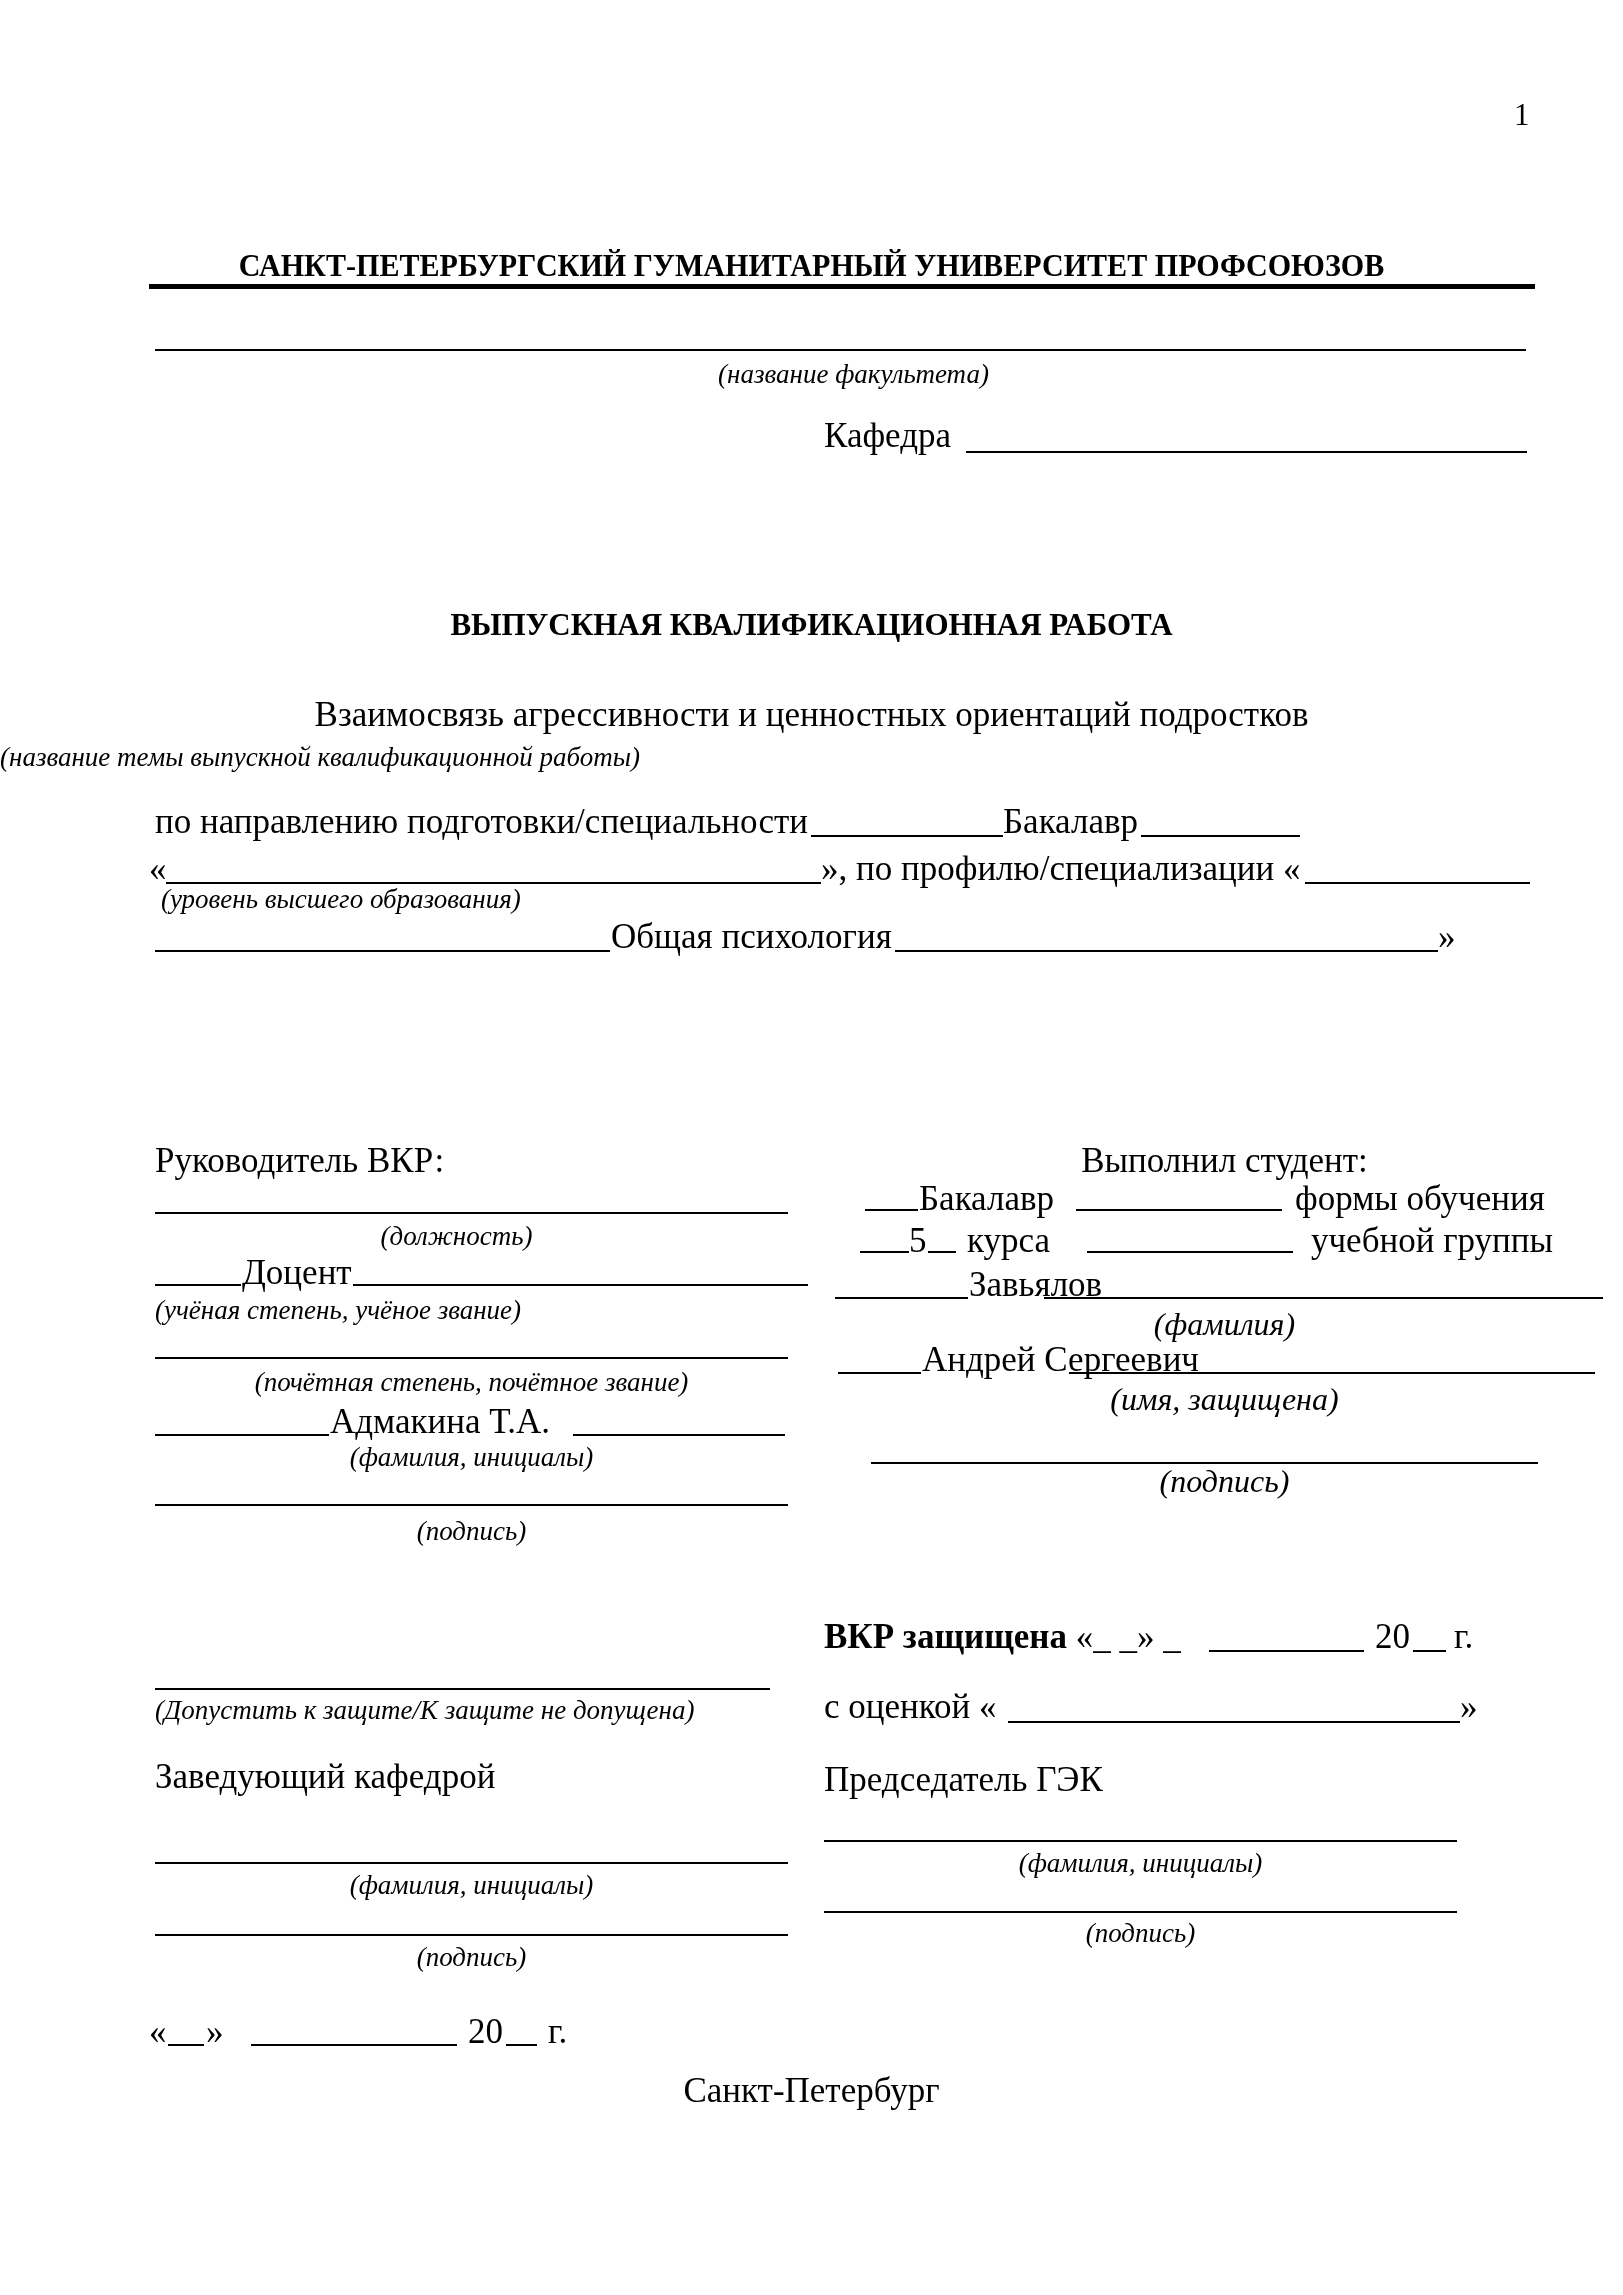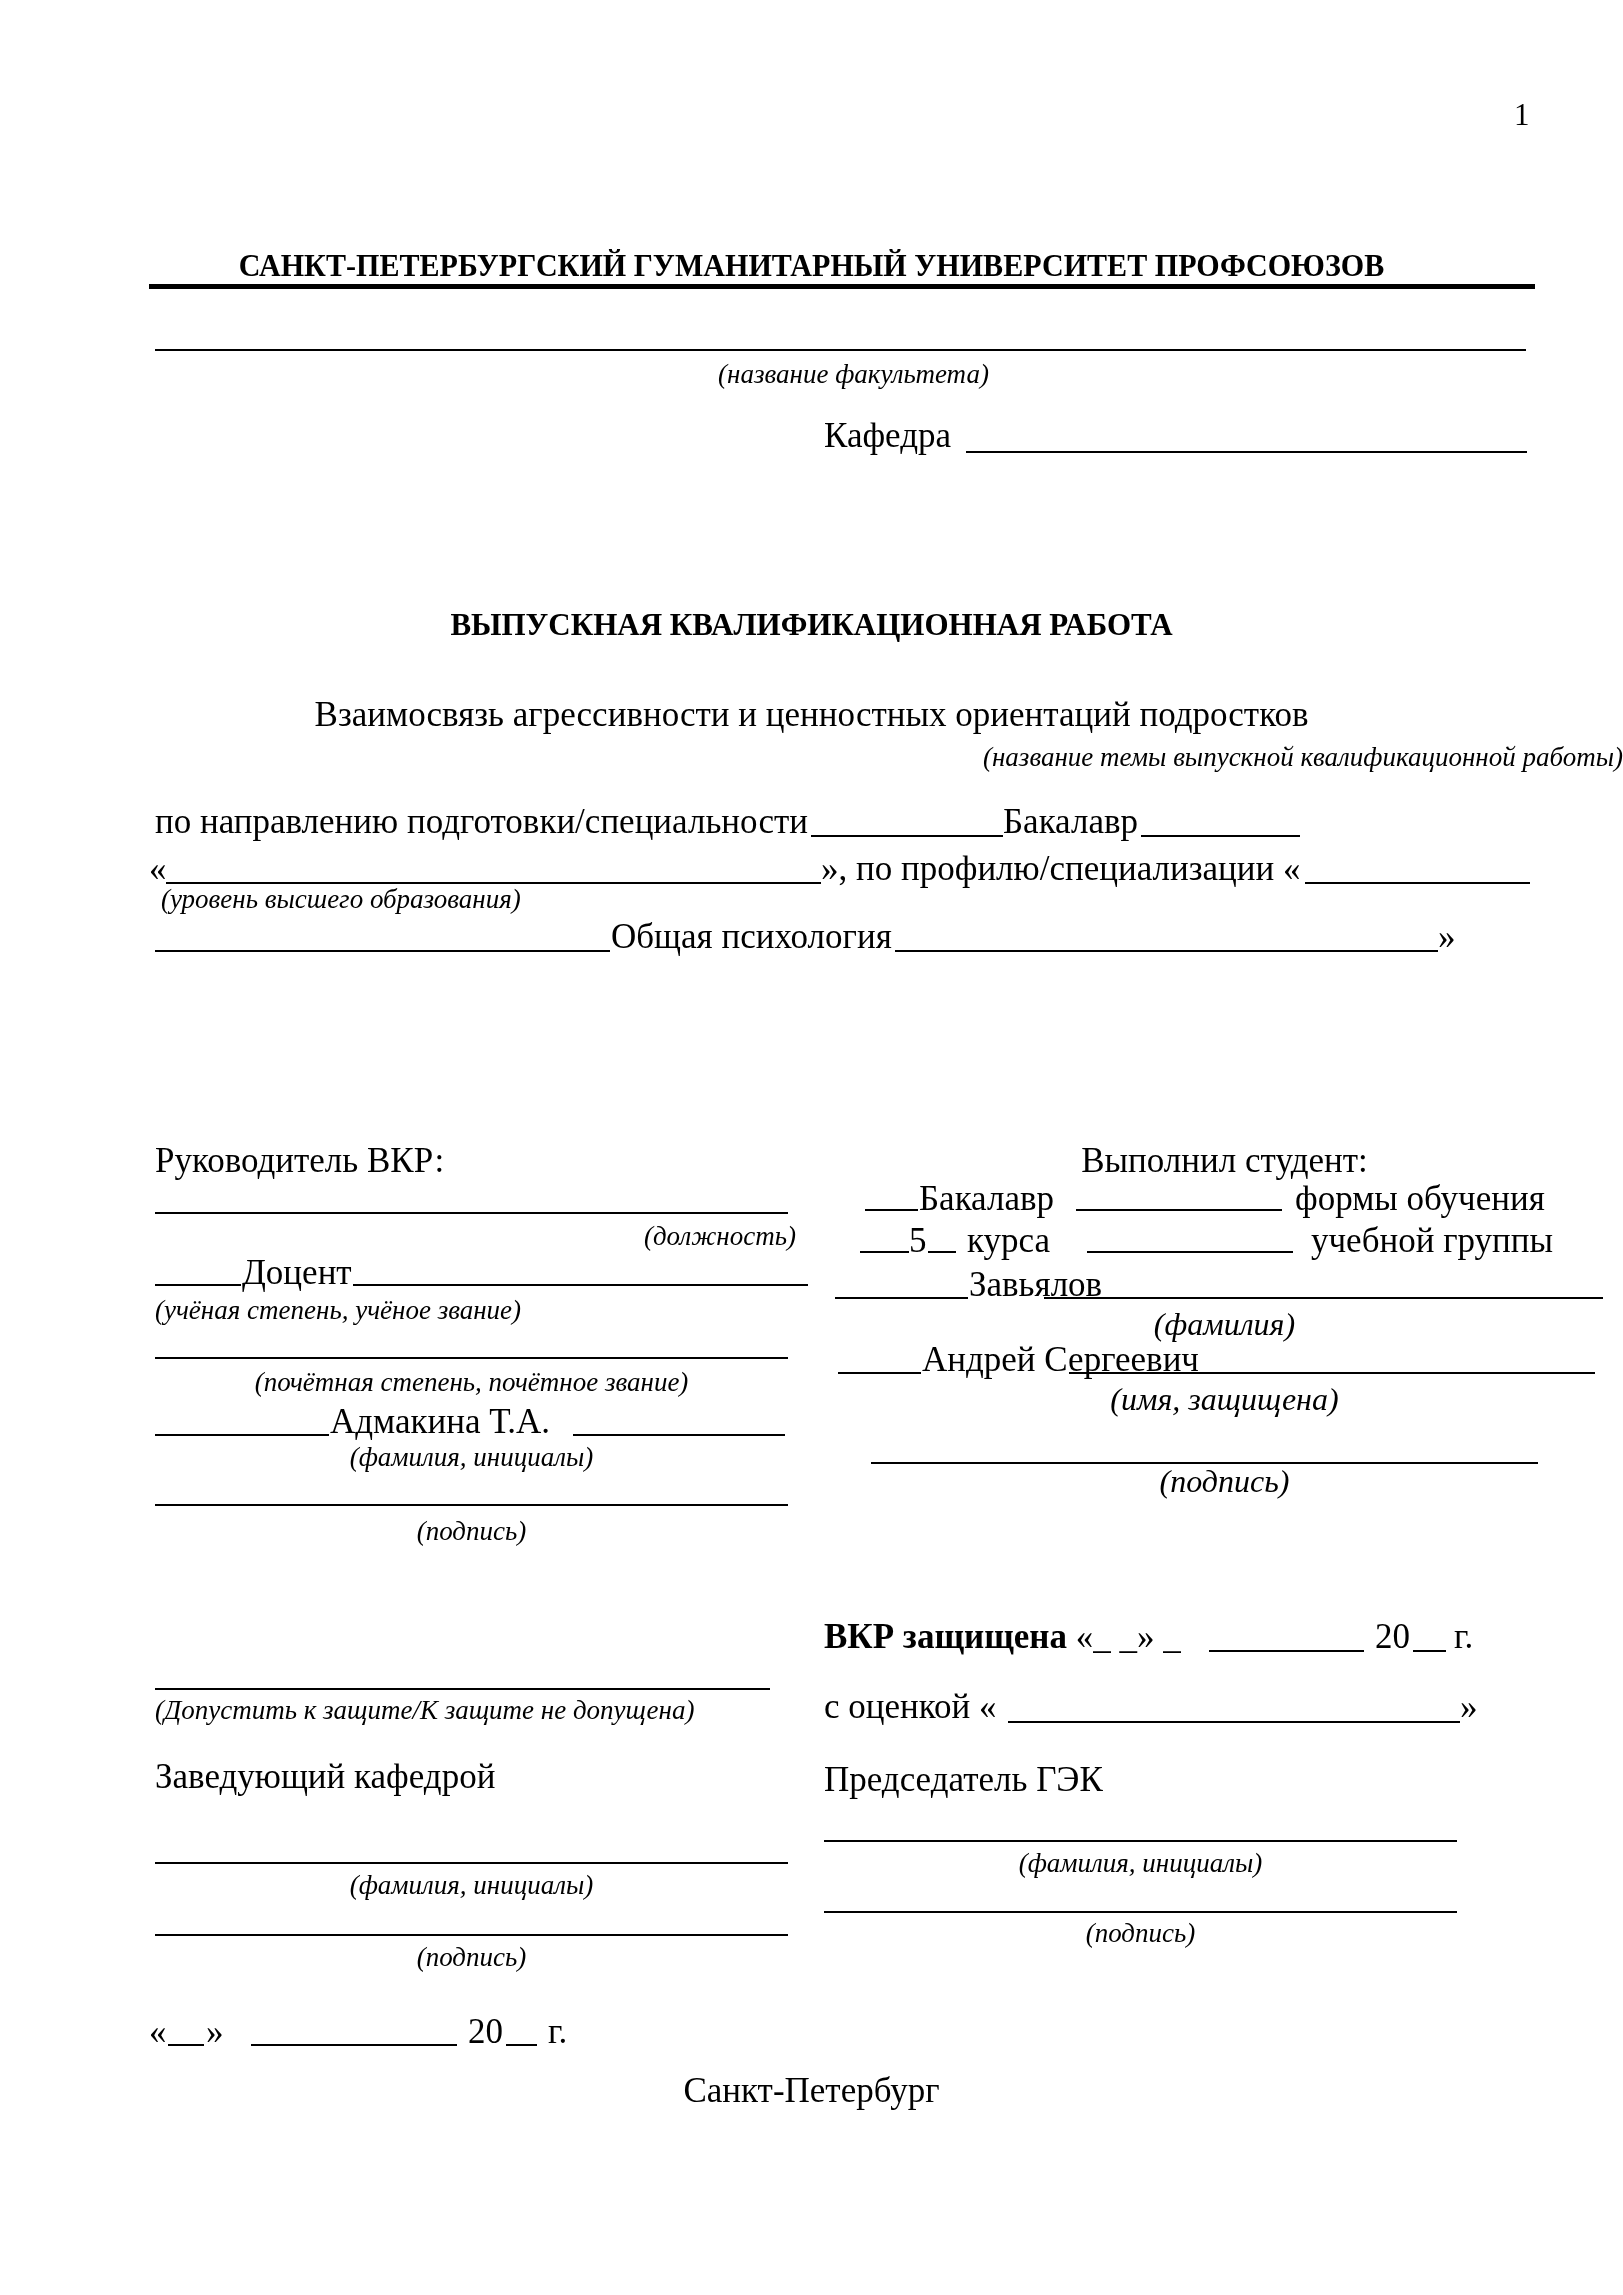--- a/index.html
+++ b/index.html
@@ -25,42 +25,42 @@
 <div class="hrule" style="left:149px; top:284px; width:1386px; height:4.7px;"></div>
 
 <div class="hrule" style="left:155px; top:349px; width:1371px; height:2.4px;"></div>
 <div class="abs i34" style="left:6px; width:1623px; top:361px; text-align:center;padding-left:36px;">(название факультета)</div>
 
 <div class="abs t44" style="left:824px; top:418px;">Кафедра</div>
 <div class="hrule" style="left:966px; top:451px; width:561px; height:2.4px;"></div>
 
 <div class="abs t40 b" style="left:0; width:1623px; top:609px; text-align:center;">ВЫПУСКНАЯ КВАЛИФИКАЦИОННАЯ РАБОТА</div>
 <div class="abs t44" style="left:0; width:1623px; top:697px; text-align:center;">Взаимосвязь агрессивности и ценностных ориентаций подростков</div>
-<div class="abs i34" style="left:0; width:1623px; top:744px; text-align:right;"><span>(</span><span>название темы выпускной квалификационной работы)</span></div>
+<div class="abs i34" style="left:0; width:1623px; top:744px; text-align:left;"><span>(</span><span>название темы выпускной квалификационной работы)</span></div>
 
 <div class="abs t44" style="left:155px; top:804px;">по направлению подготовки/специальности</div>
 <div class="hrule" style="left:811px; top:835px; width:192px; height:2.4px;"></div>
 <div class="abs t44" style="left:1003px; top:804px;">Бакалавр</div>
 <div class="hrule" style="left:1141px; top:835px; width:159px; height:2.4px;"></div>
 
 <div class="abs t44" style="left:149px; top:851px;">«</div>
 <div class="hrule" style="left:166px; top:882px; width:655px; height:2.4px;"></div>
 <div class="abs t44" style="left:821px; top:851px;">», по профилю/специализации «</div>
 <div class="hrule" style="left:1305px; top:882px; width:225px; height:2.4px;"></div>
 
 <div class="abs i34" style="left:161px; top:886px;">(уровень высшего образования)</div>
 
 <div class="hrule" style="left:155px; top:950px; width:455px; height:2.4px;"></div>
 <div class="abs t44" style="left:611px; top:919px;">Общая психология</div>
 <div class="hrule" style="left:895px; top:950px; width:543px; height:2.4px;"></div>
 <div class="abs t44" style="left:1438px; top:919px;">»</div>
 
 <div class="abs t44" style="left:155px; top:1143px;">Руководитель ВКР:</div>
 <div class="hrule" style="left:155px; top:1212px; width:633px; height:2.4px;"></div>
-<div class="abs i34" style="left:163px; width:633px; top:1223px; text-align:right;">(должность)</div>
+<div class="abs i34" style="left:140px; width:633px; top:1223px; text-align:center;">(должность)</div>
 
 <div class="hrule" style="left:155px; top:1284px; width:86px; height:2.4px;"></div>
 <div class="abs t44" style="left:242px; top:1255px;">Доцент</div>
 <div class="hrule" style="left:353px; top:1284px; width:455px; height:2.4px;"></div>
 <div class="abs i34" style="left:155px; width:633px; top:1297px; text-align:left;">(учёная степень, учёное звание)</div>
 
 <div class="hrule" style="left:155px; top:1357px; width:633px; height:2.4px;"></div>
 <div class="abs i34" style="left:155px; width:633px; top:1369px; text-align:center;">(почётная степень, почётное звание)</div>
 
 <div class="hrule" style="left:155px; top:1434px; width:174px; height:2.4px;"></div>

